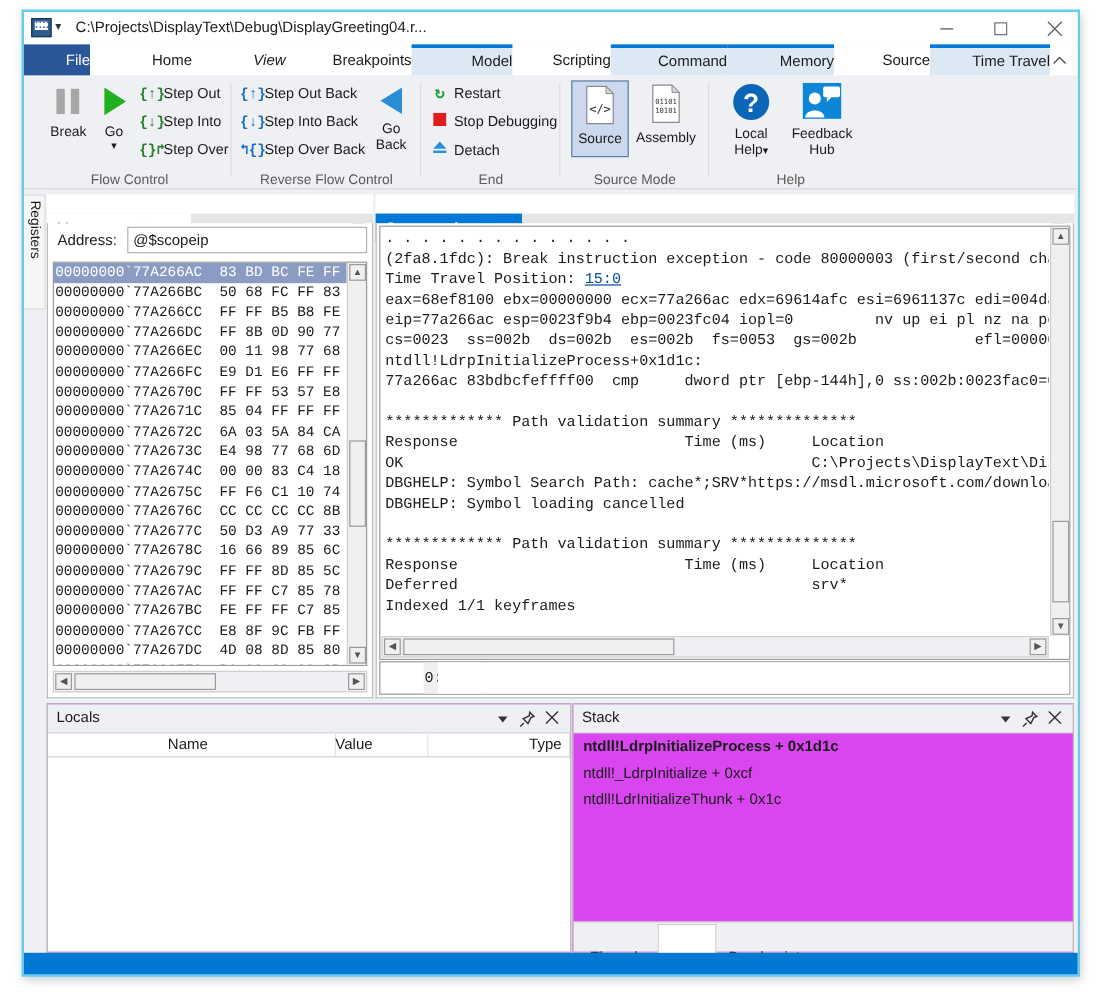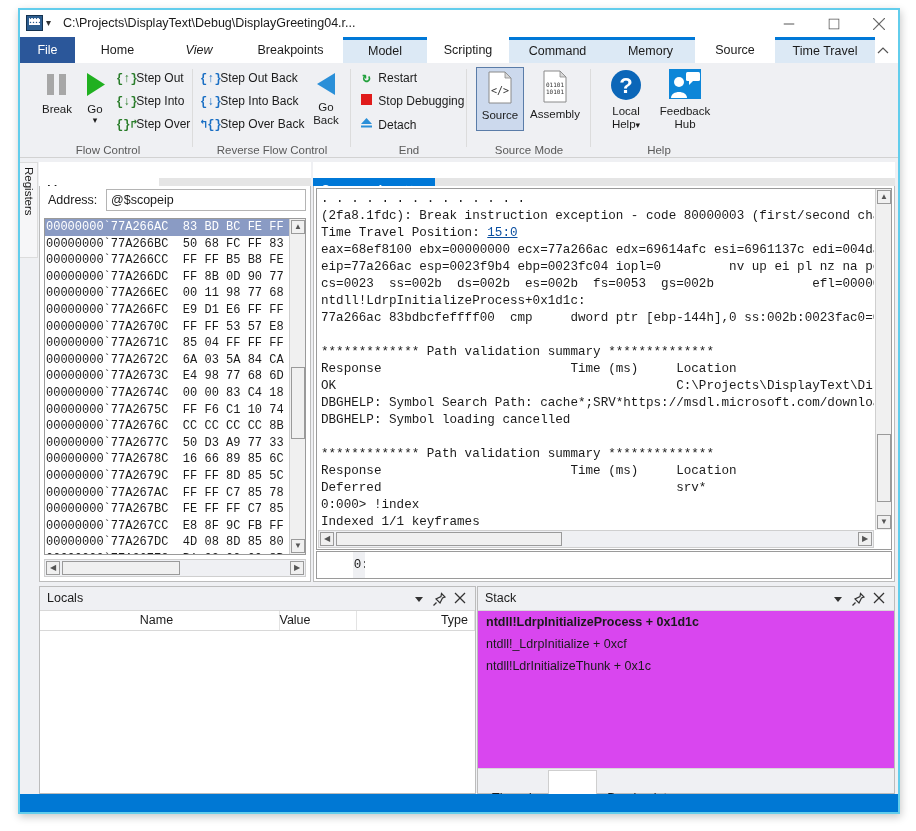--- a/index.html
+++ b/index.html
@@ -63,21 +63,21 @@
   .cap-close { left: 836px; }
 
   
   .tabstrip {
     position: absolute; left: 0; top: 27px; width: 878px; height: 26px;
     background: #ffffff;
   }
   .rtab {
     position: absolute; top: 0; height: 26px;
     font-size: 12.5px; color: #1b1b1b;
-    text-align: center; line-height: 26px;
+    text-align: right; line-height: 26px;
     white-space: nowrap; cursor: default;
   }
   .rtab.file {
     background: #2b579a; color: #ffffff; font-weight: normal;
   }
   .rtab.active-blue {
     background: #dce9f5;
     border-top: 3px solid #0078d7;
     line-height: 23px;
   }
@@ -587,21 +587,20 @@
                 <div class="cl">&nbsp;</div>
                 <div class="cl">************* Path validation summary **************</div>
                 <div class="cl">Response                         Time (ms)     Location</div>
                 <div class="cl">OK                                             C:\Projects\DisplayText\Dis</div>
                 <div class="cl">DBGHELP: Symbol Search Path: cache*;SRV*https://msdl.microsoft.com/downloa</div>
                 <div class="cl">DBGHELP: Symbol loading cancelled</div>
                 <div class="cl">&nbsp;</div>
                 <div class="cl">************* Path validation summary **************</div>
                 <div class="cl">Response                         Time (ms)     Location</div>
                 <div class="cl">Deferred                                       srv*</div>
-                <div class="cl">0:000&gt; !index</div>
                 <div class="cl">Indexed 1/1 keyframes</div>
               </div>
             <div class="vscroll" style="bottom:19px;">
               <div class="ar top">
                   <span class="arrow-glyph">▲</span>
                 </div>
               <div class="thumb" style="top:245px;height:68px;"></div>
               <div class="ar bot">
                   <span class="arrow-glyph">▼</span>
                 </div>

